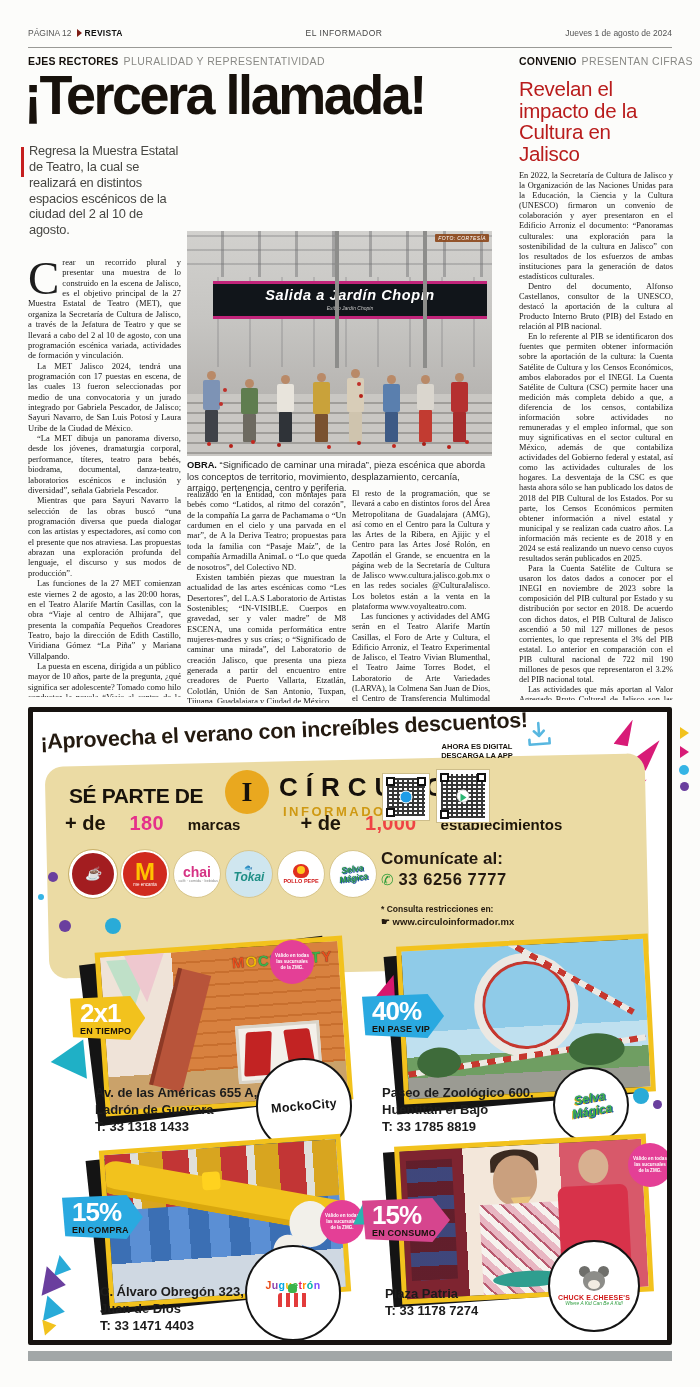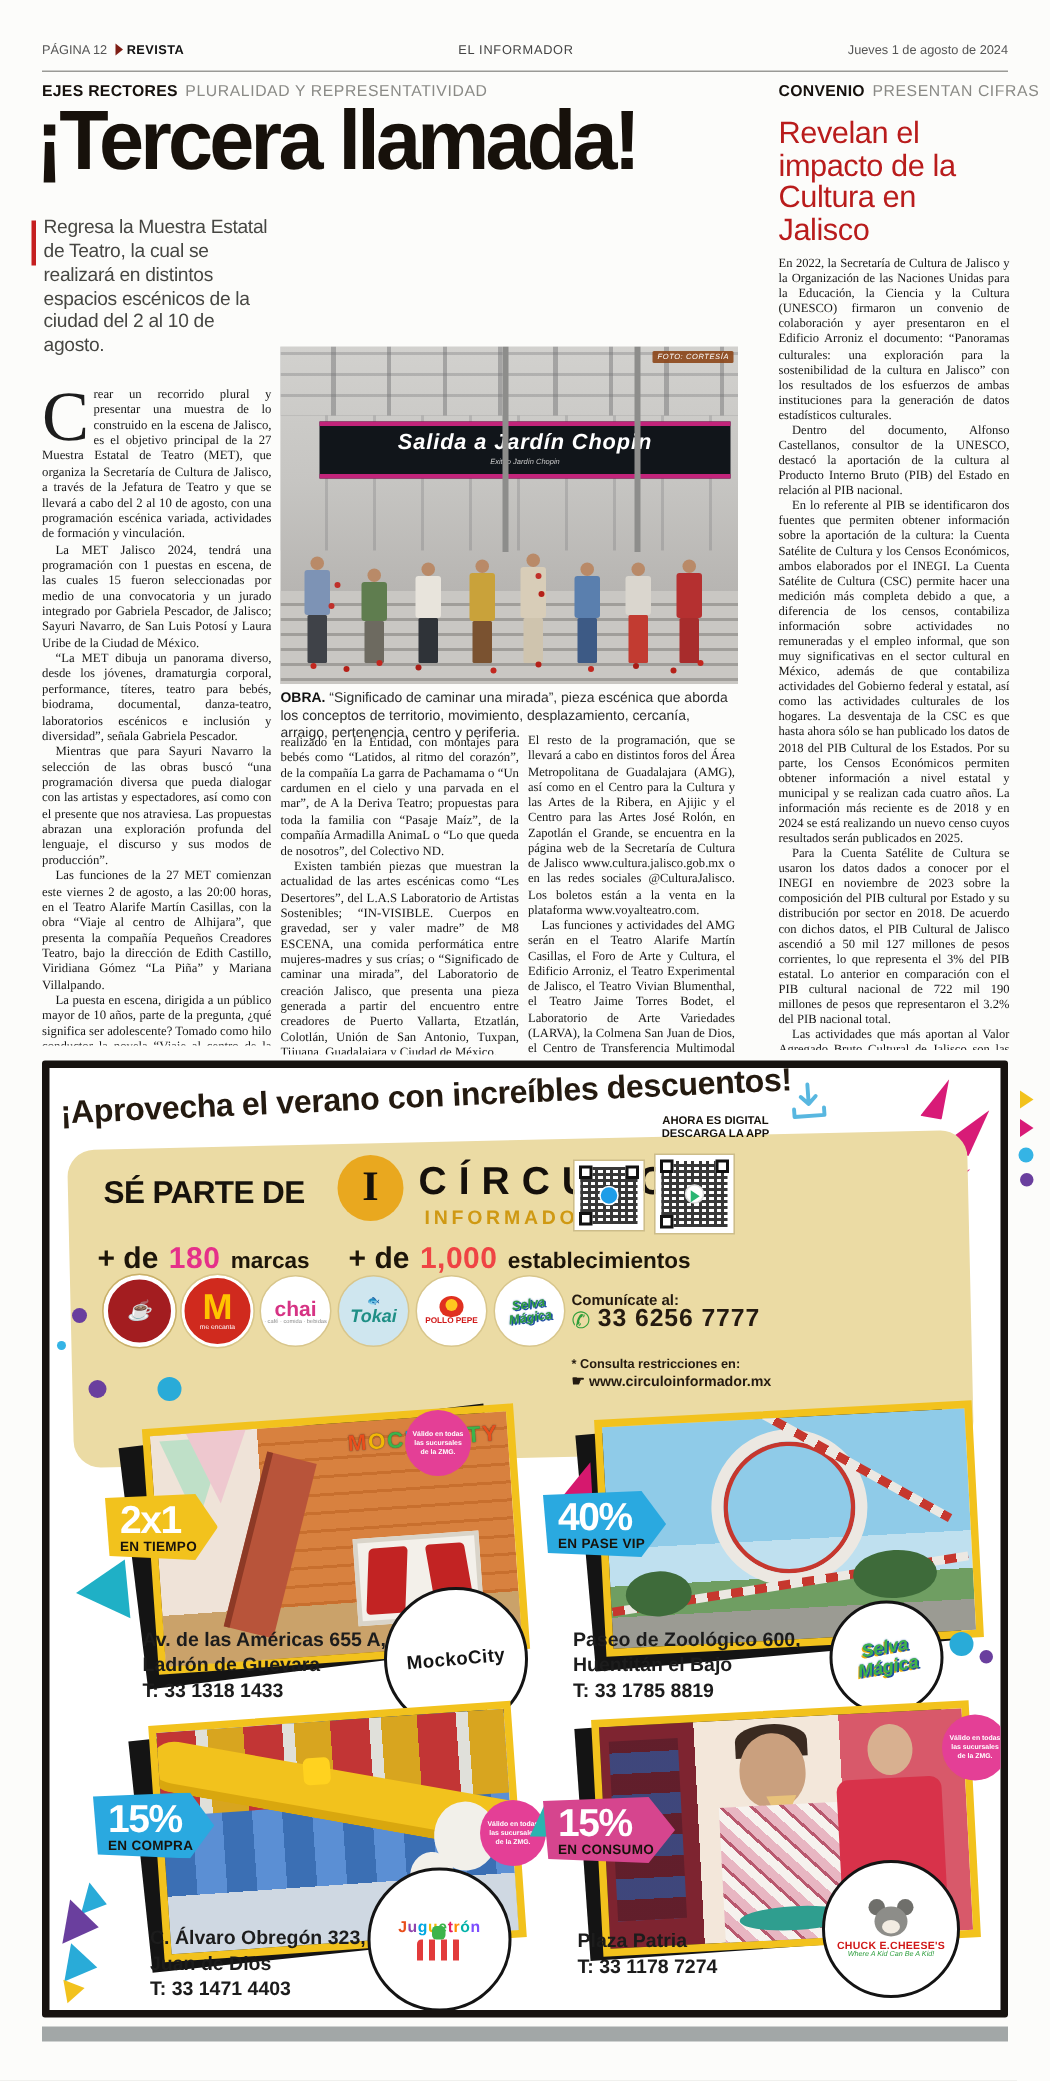--- a/index.html
+++ b/index.html
@@ -76,21 +76,21 @@
   .s3{left:600px;top:62px;width:10px;height:20px;clip-path:polygon(0 100%,55% 0,100% 88%);transform:rotate(60deg);background:#e13a8b;}
   .panel{position:absolute;left:14px;top:48px;width:600px;height:212px;background:#ebdba4;border-radius:18px;
          transform:rotate(-1.3deg);}
   .separte{position:absolute;left:36px;top:72px;font-size:21px;font-weight:bold;letter-spacing:-.4px;color:#17120b;}
   .ci-circle{position:absolute;left:192px;top:58px;width:44px;height:44px;border-radius:50%;background:#e9a81f;
              display:flex;align-items:center;justify-content:center;font-family:"Liberation Serif",serif;
              font-size:28px;font-weight:bold;color:#17120b;}
   .ci-name{position:absolute;left:246px;top:60px;font-size:26px;letter-spacing:8px;font-weight:600;color:#15100b;}
   .ci-name sup{font-size:8px;letter-spacing:0;}
   .ci-sub{position:absolute;left:250px;top:92px;font-size:13px;font-weight:bold;letter-spacing:2.5px;color:#cf9913;}
-  .stats{position:absolute;left:32px;top:116px;display:flex;align-items:baseline;gap:7px;color:#1d1509;}
+  .stats{position:absolute;left:32px;top:100px;display:flex;align-items:baseline;gap:24px;color:#1d1509;}
   .stats .plus{font-size:20px;font-weight:bold;}
   .stats .num{font-size:20px;font-weight:bold;letter-spacing:.3px;text-align:right;}
   .stats .lab{font-size:15px;font-weight:bold;}
   .stats .gap{width:12px;}
   .n-pink{color:#e5308a;} .n-cyan{color:#ef4444;}
   .brands{position:absolute;left:36px;top:138px;display:flex;gap:4px;}
   .brand{width:48px;height:48px;border-radius:50%;background:#fff;border:1px solid #d8c68c;
          display:flex;flex-direction:column;align-items:center;justify-content:center;overflow:hidden;text-align:center;}
   .b-cafe{background:#a31d20;border:3px solid #fff;outline:1px solid #c9b06a;}
   .b-cafe .emb{color:#e4b04a;font-family:"Liberation Serif",serif;font-size:13px;font-style:italic;}
@@ -116,21 +116,21 @@
   .qr .px{position:absolute;inset:1px;
         background:repeating-linear-gradient(0deg,#161616 0 2px,transparent 2px 4px),
                    repeating-linear-gradient(90deg,#161616 0 2px,transparent 2px 5px);opacity:.85;}
   .qr .eye{position:absolute;width:9px;height:9px;border:2px solid #111;background:#fff;}
   .qr .e1{left:0;top:0;} .qr .e2{right:0;top:0;} .qr .e3{left:0;bottom:0;}
   .qr .cicon{position:absolute;left:50%;top:50%;transform:translate(-50%,-50%);width:13px;height:13px;border-radius:50%;}
   .appstore{background:#1e9de8;border:1px solid #fff;}
   .gplay{background:#fff;border:1px solid #ddd;}
   .gplay i{display:block;margin:2.5px 0 0 3px;width:0;height:0;border-top:4px solid transparent;
            border-bottom:4px solid transparent;border-left:6px solid #2bb673;}
-  .contact{position:absolute;left:348px;top:150px;font-size:10px;font-weight:bold;color:#241a10;}
+  .contact{position:absolute;left:348px;top:137px;font-size:17px;font-weight:bold;color:#241a10;}
   .phone-row{position:absolute;left:348px;top:158px;display:flex;align-items:center;gap:5px;}
   .phone-ic{color:#2e9e3a;font-size:15px;}
   .phone-num{font-size:16.5px;font-weight:bold;letter-spacing:.6px;color:#241a10;}
   .restrict{position:absolute;left:348px;top:192px;font-size:8.5px;font-weight:bold;color:#241a10;line-height:1.35;}
   .restrict .www{font-size:9.5px;}
   .pointer-ic{font-size:10px;}
   
   .coupon{position:absolute;}
   .cA{left:15px;top:226px;width:315px;height:208px;}
   .cB{left:325px;top:226px;width:300px;height:208px;}
@@ -301,21 +301,21 @@
     <div class="credit">FOTO: CORTESÍA</div>
   </div>
 
   <p class="caption">
     <b>OBRA.</b>
     <span>“Significado de caminar una mirada”, pieza escénica que aborda los conceptos de territorio, movimiento, desplazamiento, cercanía, arraigo, pertenencia, centro y periferia.</span>
   </p>
 
   <div class="col col1">
     <p class="noind"><span class="drop">C</span><span>rear un recorrido plural y presentar una muestra de lo construido en la escena de Jalisco, es el objetivo principal de la 27 Muestra Estatal de Teatro (MET), que organiza la Secretaría de Cultura de Jalisco, a través de la Jefatura de Teatro y que se llevará a cabo del 2 al 10 de agosto, con una programación escénica variada, actividades de formación y vinculación.</span></p>
-    <p>La MET Jalisco 2024, tendrá una programación con 1 puestas en escena, de las cuales 15 fueron seleccionadas por medio de una convocatoria y un jurado integrado por Gabriela Pescador, de Jalisco; Sayuri Navarro, de San Luis Potosí y Laura Uribe de la Ciudad de México.</p>
+    <p>La MET Jalisco 2024, tendrá una programación con 17 puestas en escena, de las cuales 13 fueron seleccionadas por medio de una convocatoria y un jurado integrado por Gabriela Pescador, de Jalisco; Sayuri Navarro, de San Luis Potosí y Laura Uribe de la Ciudad de México.</p>
     <p>“La MET dibuja un panorama diverso, desde los jóvenes, dramaturgia corporal, performance, títeres, teatro para bebés, biodrama, documental, danza-teatro, laboratorios escénicos e inclusión y diversidad”, señala Gabriela Pescador.</p>
     <p>Mientras que para Sayuri Navarro la selección de las obras buscó “una programación diversa que pueda dialogar con las artistas y espectadores, así como con el presente que nos atraviesa. Las propuestas abrazan una exploración profunda del lenguaje, el discurso y sus modos de producción”.</p>
     <p>Las funciones de la 27 MET comienzan este viernes 2 de agosto, a las 20:00 horas, en el Teatro Alarife Martín Casillas, con la obra “Viaje al centro de Alhijara”, que presenta la compañía Pequeños Creadores Teatro, bajo la dirección de Edith Castillo, Viridiana Gómez “La Piña” y Mariana Villalpando.</p>
     <p>La puesta en escena, dirigida a un público mayor de 10 años, parte de la pregunta, ¿qué significa ser adolescente? Tomado como hilo conductor la novela “Viaje al centro de la Tierra”, de Julio Verne, para realizar su propio viaje, reconociendo el paso de la niñez a la adolescencia en nuestras comunidades.</p>
 
   </div>
   <div class="col col2">
     <p class="noind">realizado en la Entidad, con montajes para bebés como “Latidos, al ritmo del corazón”, de la compañía La garra de Pachamama o “Un cardumen en el cielo y una parvada en el mar”, de A la Deriva Teatro; propuestas para toda la familia con “Pasaje Maíz”, de la compañía Armadilla AnimaL o “Lo que queda de nosotros”, del Colectivo ND.</p>
     <p>Existen también piezas que muestran la actualidad de las artes escénicas como “Les Desertores”, del L.A.S Laboratorio de Artistas Sostenibles; “IN-VISIBLE. Cuerpos en gravedad, ser y valer madre” de M8 ESCENA, una comida performática entre mujeres-madres y sus crías; o “Significado de caminar una mirada”, del Laboratorio de creación Jalisco, que presenta una pieza generada a partir del encuentro entre creadores de Puerto Vallarta, Etzatlán, Colotlán, Unión de San Antonio, Tuxpan, Tijuana, Guadalajara y Ciudad de México.</p>
   </div>

